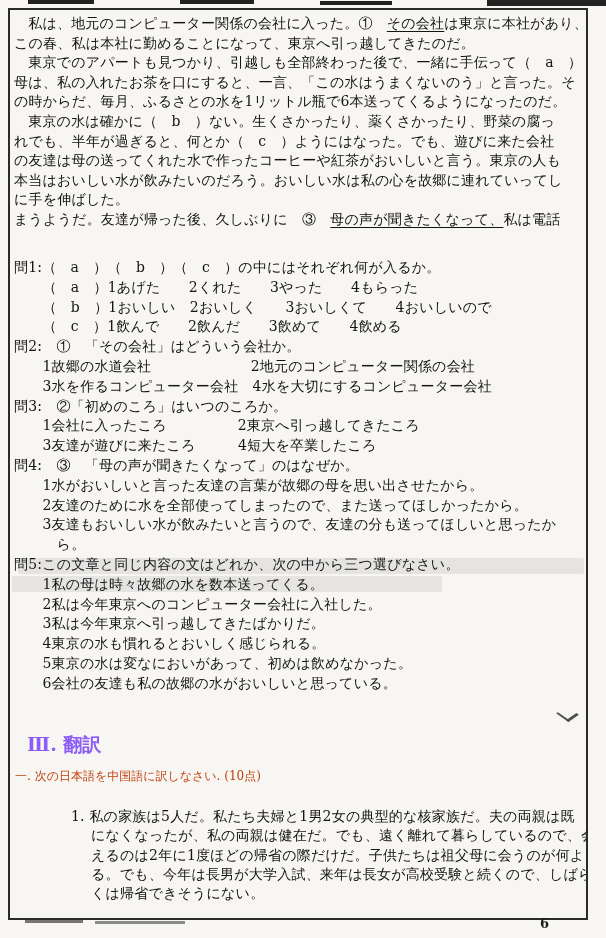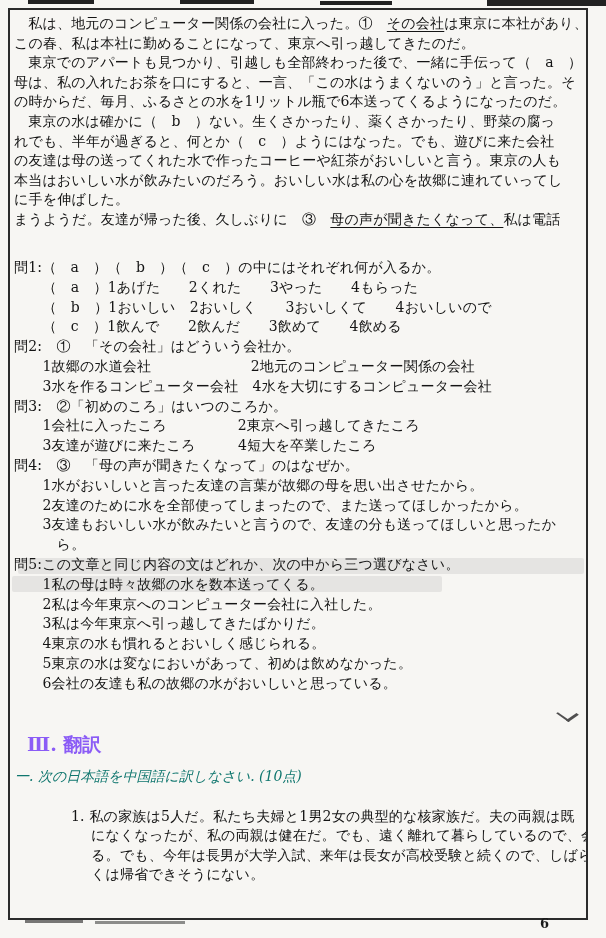--- a/index.html
+++ b/index.html
@@ -32,21 +32,21 @@
   .passage .ln{line-height:19.6px;}
   .questions{top:248px;}
   .questions .ln{line-height:19.8px;}
   .u{text-decoration:underline;text-underline-offset:3px;text-decoration-thickness:1px;}
   .heading{
     position:absolute;top:722px;left:5px;
     font-size:19px;color:#8b5cf6;white-space:pre;font-weight:bold;margin-left:12px;
   }
   .instruction{
     position:absolute;top:758px;left:5px;
-    font-size:14px;color:#0f766e;white-space:pre;font-style:italic;
+    font-size:12px;color:#c2410c;white-space:pre;
   }
   .item1{top:797px;margin-left:12px;}
   .item1 .ln{line-height:19.3px;}
   .item-first{margin-left:45px;}
   .item-cont{margin-left:65px;}
   .pagenum{
     position:absolute;left:540px;top:916px;
     font-size:13px;color:#1a1a1a;font-weight:bold;
   }
   .artifact{position:absolute;background:#222;}
@@ -108,20 +108,21 @@
       <div class="ln">　　5東京の水は変なにおいがあって、初めは飲めなかった。</div>
       <div class="ln">　　6会社の友達も私の故郷の水がおいしいと思っている。</div>
     </div>
 
     <div class="heading">Ⅲ. 翻訳</div>
     <div class="instruction">一. 次の日本語を中国語に訳しなさい. (10点)</div>
 
     <div class="blk item1">
       <div class="ln item-first">1. 私の家族は5人だ。私たち夫婦と1男2女の典型的な核家族だ。夫の両親は既</div>
       <div class="ln item-cont">になくなったが、私の両親は健在だ。でも、遠く離れて暮らしているので、会</div>
+      <div class="ln item-cont">えるのは2年に1度ほどの帰省の際だけだ。子供たちは祖父母に会うのが何よ</div>
       <div class="ln item-cont">る。でも、今年は長男が大学入試、来年は長女が高校受験と続くので、しばら</div>
       <div class="ln item-cont">くは帰省できそうにない。</div>
     </div>
 
     <div class="smudge" style="left:8px;top:548px;width:566px;height:16px;"></div>
     <div class="smudge" style="left:2px;top:566px;width:430px;height:16px;"></div>
   </div>
 
   <div class="squiggle"></div>
 

